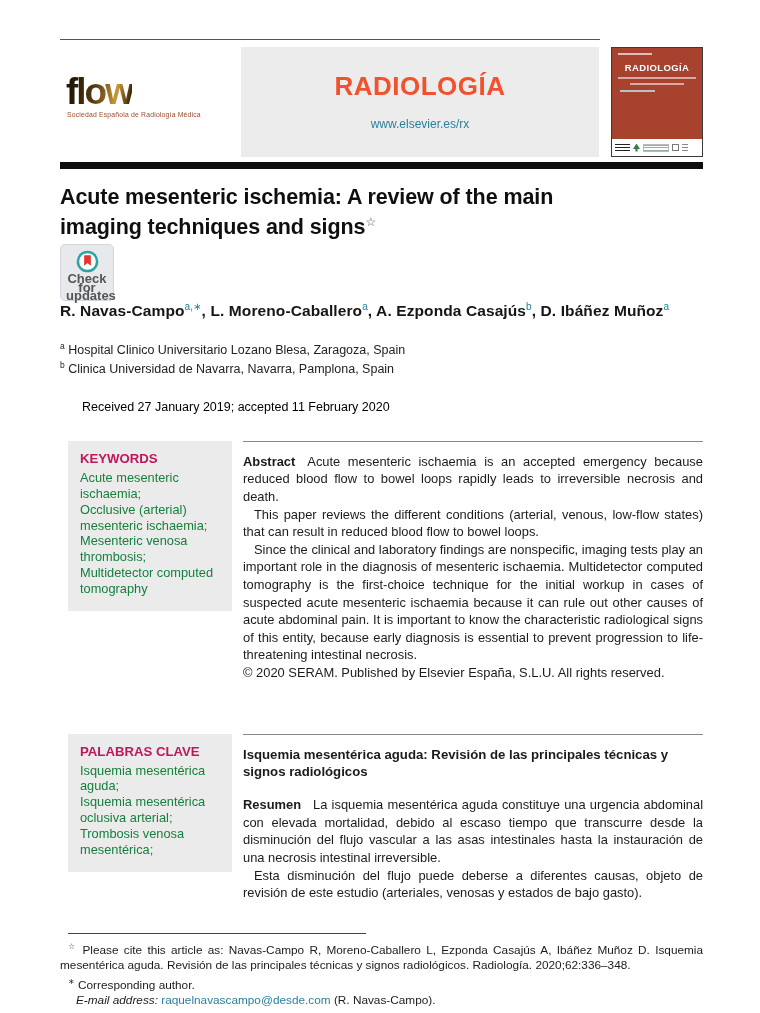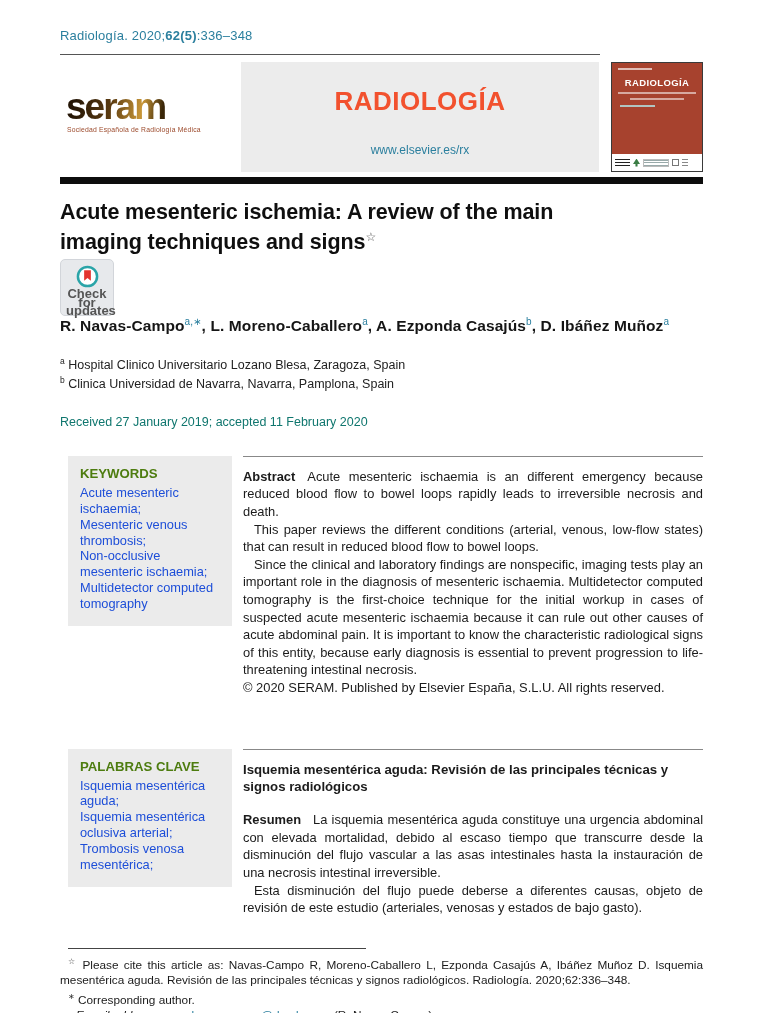--- a/index.html
+++ b/index.html
@@ -27,21 +27,21 @@
     background:linear-gradient(100deg,#241505 10%,#5a3a10 45%,#c89637 75%,#3a2608 95%);
     -webkit-background-clip:text; background-clip:text;
     -webkit-text-fill-color:transparent;
   }
   .seram-tagline { position:absolute; top:64px; left:7px; font-size:6.8px; color:#9c4a2c; letter-spacing:0.2px; }
   .journal-box { flex:1; background:#ececec; position:relative; }
   .journal-name {
     position:absolute; top:24px; width:100%; text-align:center;
     font-size:26px; font-weight:bold; color:#f2512e; letter-spacing:0.5px;
   }
-  .journal-url { position:absolute; bottom:15px; width:100%; text-align:center; font-size:12px; color:#2b7f9e; }
+  .journal-url { position:absolute; bottom:26px; width:100%; text-align:center; font-size:12px; color:#2b7f9e; }
   .cover { width:92px; margin-left:12px; border:1px solid #3a3a3a; display:flex; flex-direction:column; background:#fff; }
   .cover-red { flex:1; background:#a7422e; padding:5px 6px 0 6px; }
   .cover-topline { width:34px; height:2px; background:rgba(255,255,255,.65); margin-bottom:7px; }
   .cover-title { color:#ffffff; font-weight:bold; font-size:9.5px; letter-spacing:0.4px; text-align:center; }
   .cover-sub { height:2px; background:rgba(255,255,255,.55); margin-top:4px; }
   .cover-sub.short { width:70%; margin-left:15%; }
   .cover-sub.teal { background:rgba(180,230,230,.8); width:46%; margin-left:2%; margin-top:5px; }
   .cover-strip { height:17px; background:#fff; display:flex; align-items:center; gap:3px; padding:0 3px; }
   .blob { display:inline-block; }
   .blob-seram { width:15px; height:8px; background:repeating-linear-gradient(#222 0 1.5px,#fff 1.5px 3px); }
@@ -62,27 +62,27 @@
     background:#e7e9ec; border:1px solid #d2d5da; border-radius:5px;
     display:flex; flex-direction:column; align-items:center; padding-top:5px; cursor:pointer;
   }
   .badge-text { font-size:13px; line-height:8.2px; color:#555; text-align:center; width:42px; margin-top:2px;font-weight:bold; }
 
   .authors { font-size:15.5px; font-weight:600; color:#151515; letter-spacing:0.1px; }
   .authors .sup { color:#2b7f9e; font-weight:normal; font-size:10px; vertical-align:super; }
   .affiliations { margin-top:21px; font-size:12.5px; color:#222; line-height:1.4; }
   .affiliations .aff-line { }
   .affiliations .sup { font-size:8.5px; vertical-align:super; font-style:normal; }
-  .received { margin-top:21px; font-size:12.5px; color:#0f766e; }
+  .received { margin-top:21px; font-size:12.5px; color:#000000;margin-left:22px; }
 
   
   .cols { margin-top:27px; display:grid; grid-template-columns:172px 1fr; column-gap:11px; row-gap:52px; }
   .kw-box { background:#ebebeb; margin-left:8px; padding:10px 12px 14px 12px; align-self:start; }
-  .kw-heading { font-size:13.2px; font-weight:bold; margin-bottom:4px; color:#4d7c0f; }
-  .kw-item { font-size:12.8px; line-height:15.9px; color:#1d4ed8; }
+  .kw-heading { font-size:13.2px; font-weight:bold; margin-bottom:4px; color:#be185d; }
+  .kw-item { font-size:12.8px; line-height:15.9px; color:#15803d; }
   .right-cell { border-top:1px solid #888; padding-top:11px; font-size:12.9px; line-height:17.6px; text-align:justify; color:#1b1b1b; }
   .right-cell p { margin:0; }
   .right-cell p.indent { text-indent:11px; }
   .para-label { font-weight:bold; margin-right:12px; }
   .es-heading { font-weight:bold; font-size:13.2px; margin-bottom:15px; text-align:left; line-height:1.35; }
 
   
   .fn-area { margin-top:31px; }
   .fn-rule { width:298px; border-top:1px solid #444; margin-left:8px; margin-bottom:5px; }
   .fn { font-size:11.8px; line-height:15.6px; text-align:justify; color:#1b1b1b; }
@@ -91,28 +91,25 @@
   .fn.corr { margin-left:8px; text-align:left; }
   .fn.email { margin-left:16px; text-align:left; }
   .fn .em { font-style:italic; }
   .link { color:#2b7f9e; text-decoration:none; cursor:pointer; }
 </style>
 </head>
 <body>
 
 <div class="page">
 
-  <div class="citation">
-    <span>Radiología. 2020;</span><b>62(5)</b><span>:336–348</span>
-  </div>
   <div class="top-rule"></div>
 
   <div class="masthead">
     <div class="seram-block">
-      <div class="seram-word">seram</div>
+      <div class="seram-word">flow</div>
       <div class="seram-tagline">Sociedad Española de Radiología Médica</div>
     </div>
     <div class="journal-box">
       <div class="journal-name">RADIOLOGÍA</div>
       <div class="journal-url link">www.elsevier.es/rx</div>
     </div>
     <div class="cover">
       <div class="cover-red">
         <div class="cover-topline"></div>
         <div class="cover-title">RADIOLOGÍA</div>
@@ -156,27 +153,27 @@
     <div><span class="sup">b</span> <span class="aff-line">Clinica Universidad de Navarra, Navarra, Pamplona, Spain</span></div>
   </div>
 
   <div class="received">Received 27 January 2019; accepted 11 February 2020</div>
 
   <div class="cols">
 
     <div class="kw-box">
       <div class="kw-heading">KEYWORDS</div>
       <div class="kw-item">Acute mesenteric ischaemia;</div>
-      <div class="kw-item">Mesenteric venous thrombosis;</div>
-      <div class="kw-item">Non-occlusive mesenteric ischaemia;</div>
+      <div class="kw-item">Occlusive (arterial) mesenteric ischaemia;</div>
+      <div class="kw-item">Mesenteric venosa thrombosis;</div>
       <div class="kw-item">Multidetector computed tomography</div>
     </div>
 
     <div class="right-cell">
-      <p><span class="para-label">Abstract</span><span>Acute mesenteric ischaemia is an different emergency because reduced blood flow to bowel loops rapidly leads to irreversible necrosis and death.</span></p>
+      <p><span class="para-label">Abstract</span><span>Acute mesenteric ischaemia is an accepted emergency because reduced blood flow to bowel loops rapidly leads to irreversible necrosis and death.</span></p>
       <p class="indent">This paper reviews the different conditions (arterial, venous, low-flow states) that can result in reduced blood flow to bowel loops.</p>
       <p class="indent">Since the clinical and laboratory findings are nonspecific, imaging tests play an important role in the diagnosis of mesenteric ischaemia. Multidetector computed tomography is the first-choice technique for the initial workup in cases of suspected acute mesenteric ischaemia because it can rule out other causes of acute abdominal pain. It is important to know the characteristic radiological signs of this entity, because early diagnosis is essential to prevent progression to life-threatening intestinal necrosis.</p>
       <p>© 2020 SERAM. Published by Elsevier España, S.L.U. All rights reserved.</p>
     </div>
 
     <div class="kw-box">
       <div class="kw-heading">PALABRAS CLAVE</div>
       <div class="kw-item">Isquemia mesentérica aguda;</div>
       <div class="kw-item">Isquemia mesentérica oclusiva arterial;</div>
       <div class="kw-item">Trombosis venosa mesentérica;</div>

